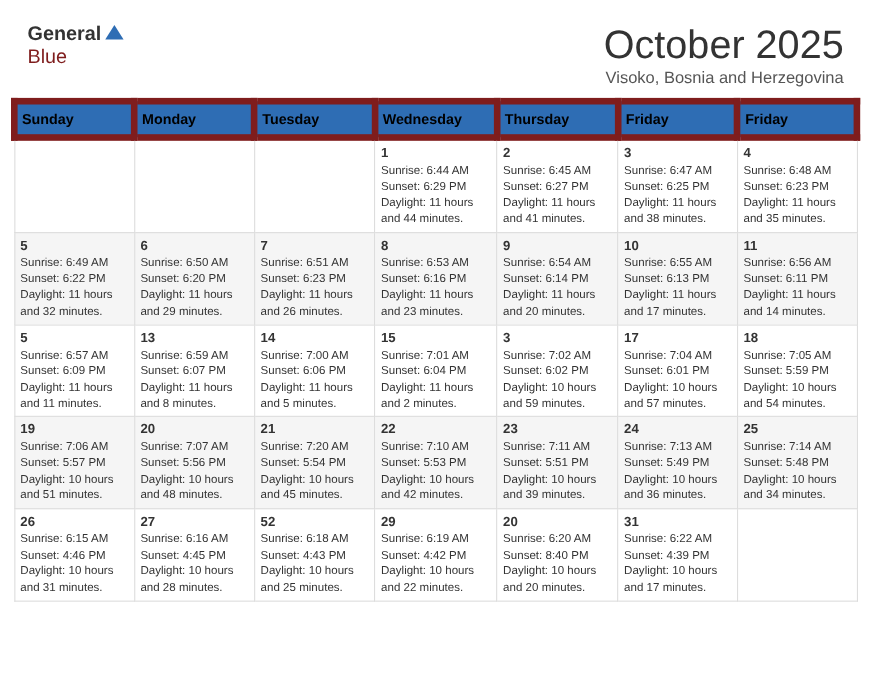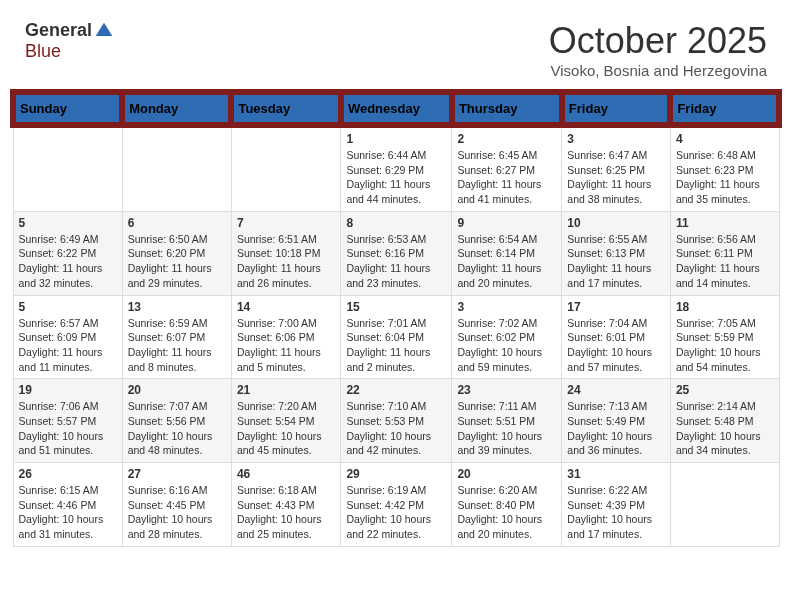--- a/index.html
+++ b/index.html
@@ -163,21 +163,21 @@
         </td>
         <td>
           <span class="day-number">6</span>
           <div class="day-info">Sunrise: 6:50 AM
 Sunset: 6:20 PM
 Daylight: 11 hours and 29 minutes.</div>
         </td>
         <td>
           <span class="day-number">7</span>
           <div class="day-info">Sunrise: 6:51 AM
-Sunset: 10:18 PM
+Sunset: 6:23 PM
 Daylight: 11 hours and 26 minutes.</div>
         </td>
         <td>
           <span class="day-number">8</span>
           <div class="day-info">Sunrise: 6:53 AM
 Sunset: 6:16 PM
 Daylight: 11 hours and 23 minutes.</div>
         </td>
         <td>
           <span class="day-number">9</span>
@@ -274,40 +274,40 @@
 Daylight: 10 hours and 39 minutes.</div>
         </td>
         <td>
           <span class="day-number">24</span>
           <div class="day-info">Sunrise: 7:13 AM
 Sunset: 5:49 PM
 Daylight: 10 hours and 36 minutes.</div>
         </td>
         <td>
           <span class="day-number">25</span>
-          <div class="day-info">Sunrise: 2:14 AM
+          <div class="day-info">Sunrise: 7:14 AM
 Sunset: 5:48 PM
 Daylight: 10 hours and 34 minutes.</div>
         </td>
       </tr>
       <tr>
         <td>
           <span class="day-number">26</span>
           <div class="day-info">Sunrise: 6:15 AM
 Sunset: 4:46 PM
 Daylight: 10 hours and 31 minutes.</div>
         </td>
         <td>
           <span class="day-number">27</span>
           <div class="day-info">Sunrise: 6:16 AM
 Sunset: 4:45 PM
 Daylight: 10 hours and 28 minutes.</div>
         </td>
         <td>
-          <span class="day-number">46</span>
+          <span class="day-number">52</span>
           <div class="day-info">Sunrise: 6:18 AM
 Sunset: 4:43 PM
 Daylight: 10 hours and 25 minutes.</div>
         </td>
         <td>
           <span class="day-number">29</span>
           <div class="day-info">Sunrise: 6:19 AM
 Sunset: 4:42 PM
 Daylight: 10 hours and 22 minutes.</div>
         </td>

